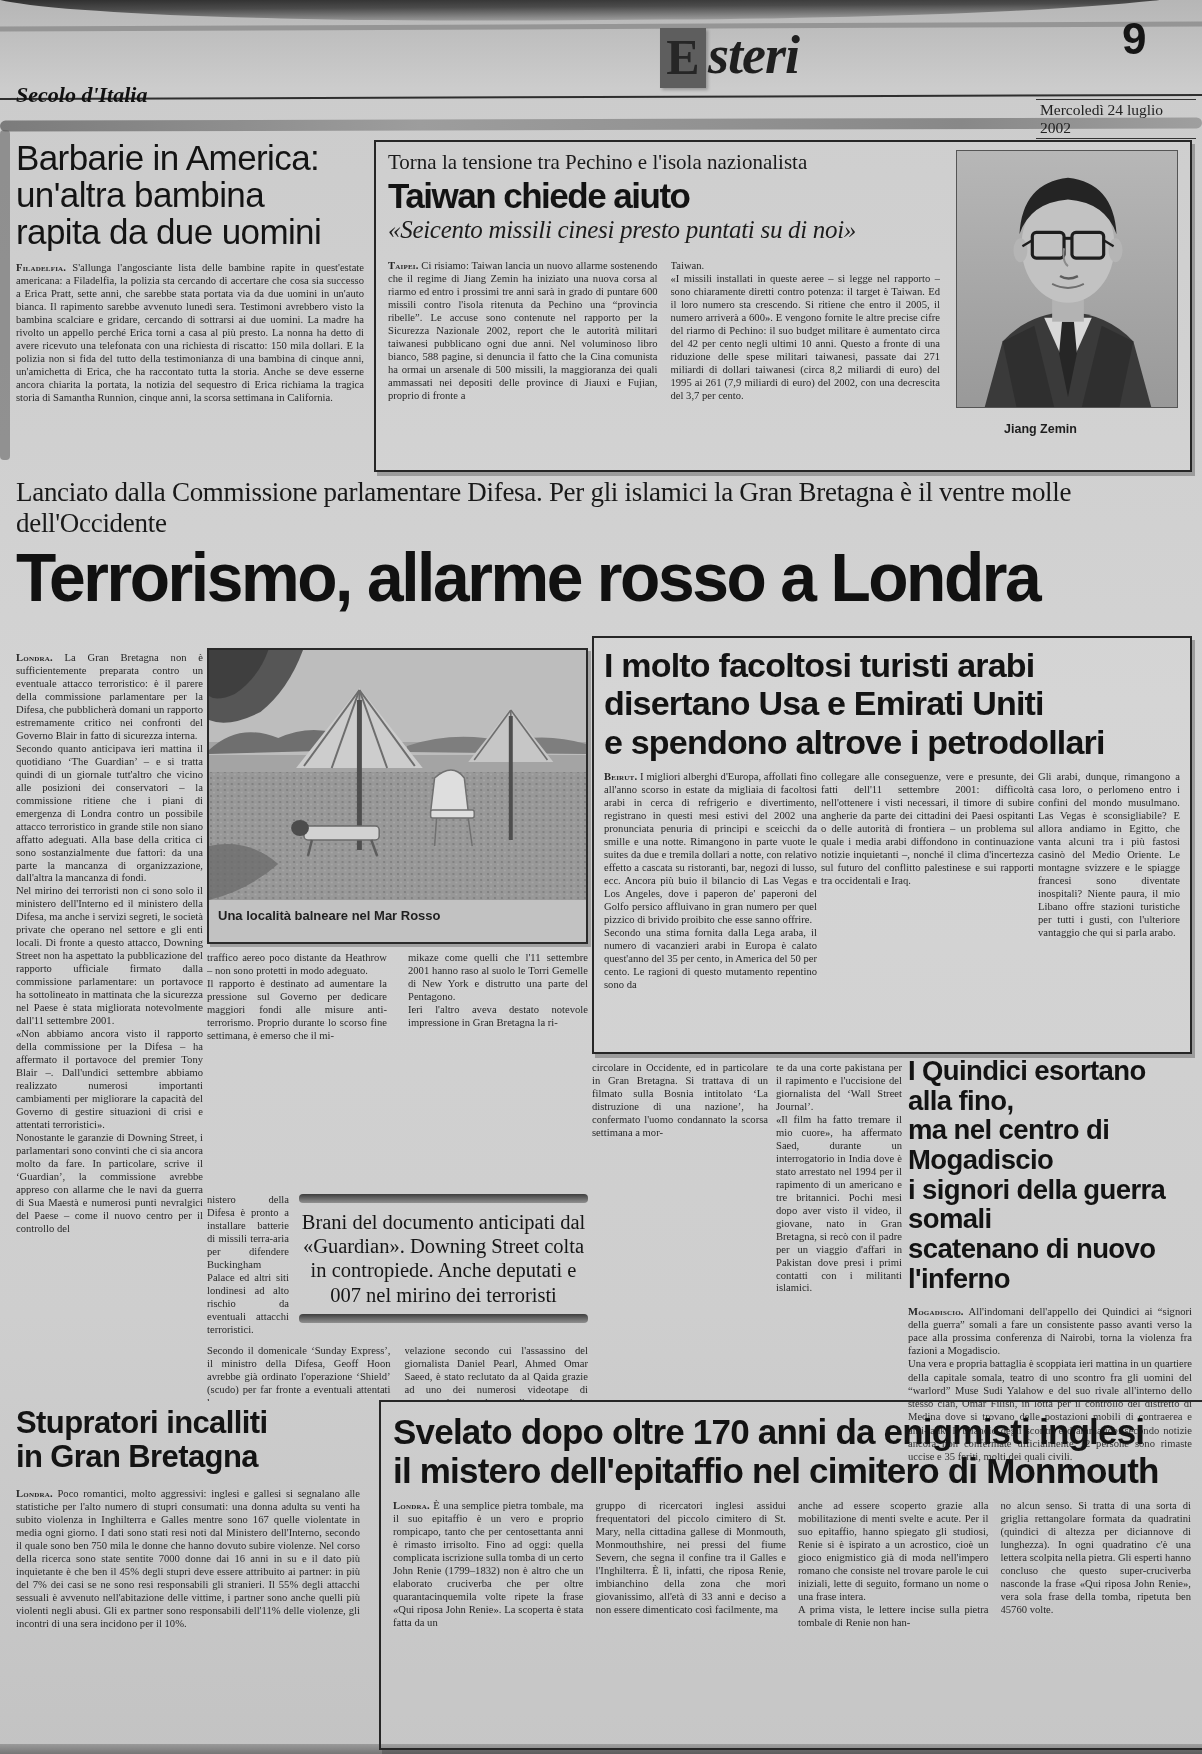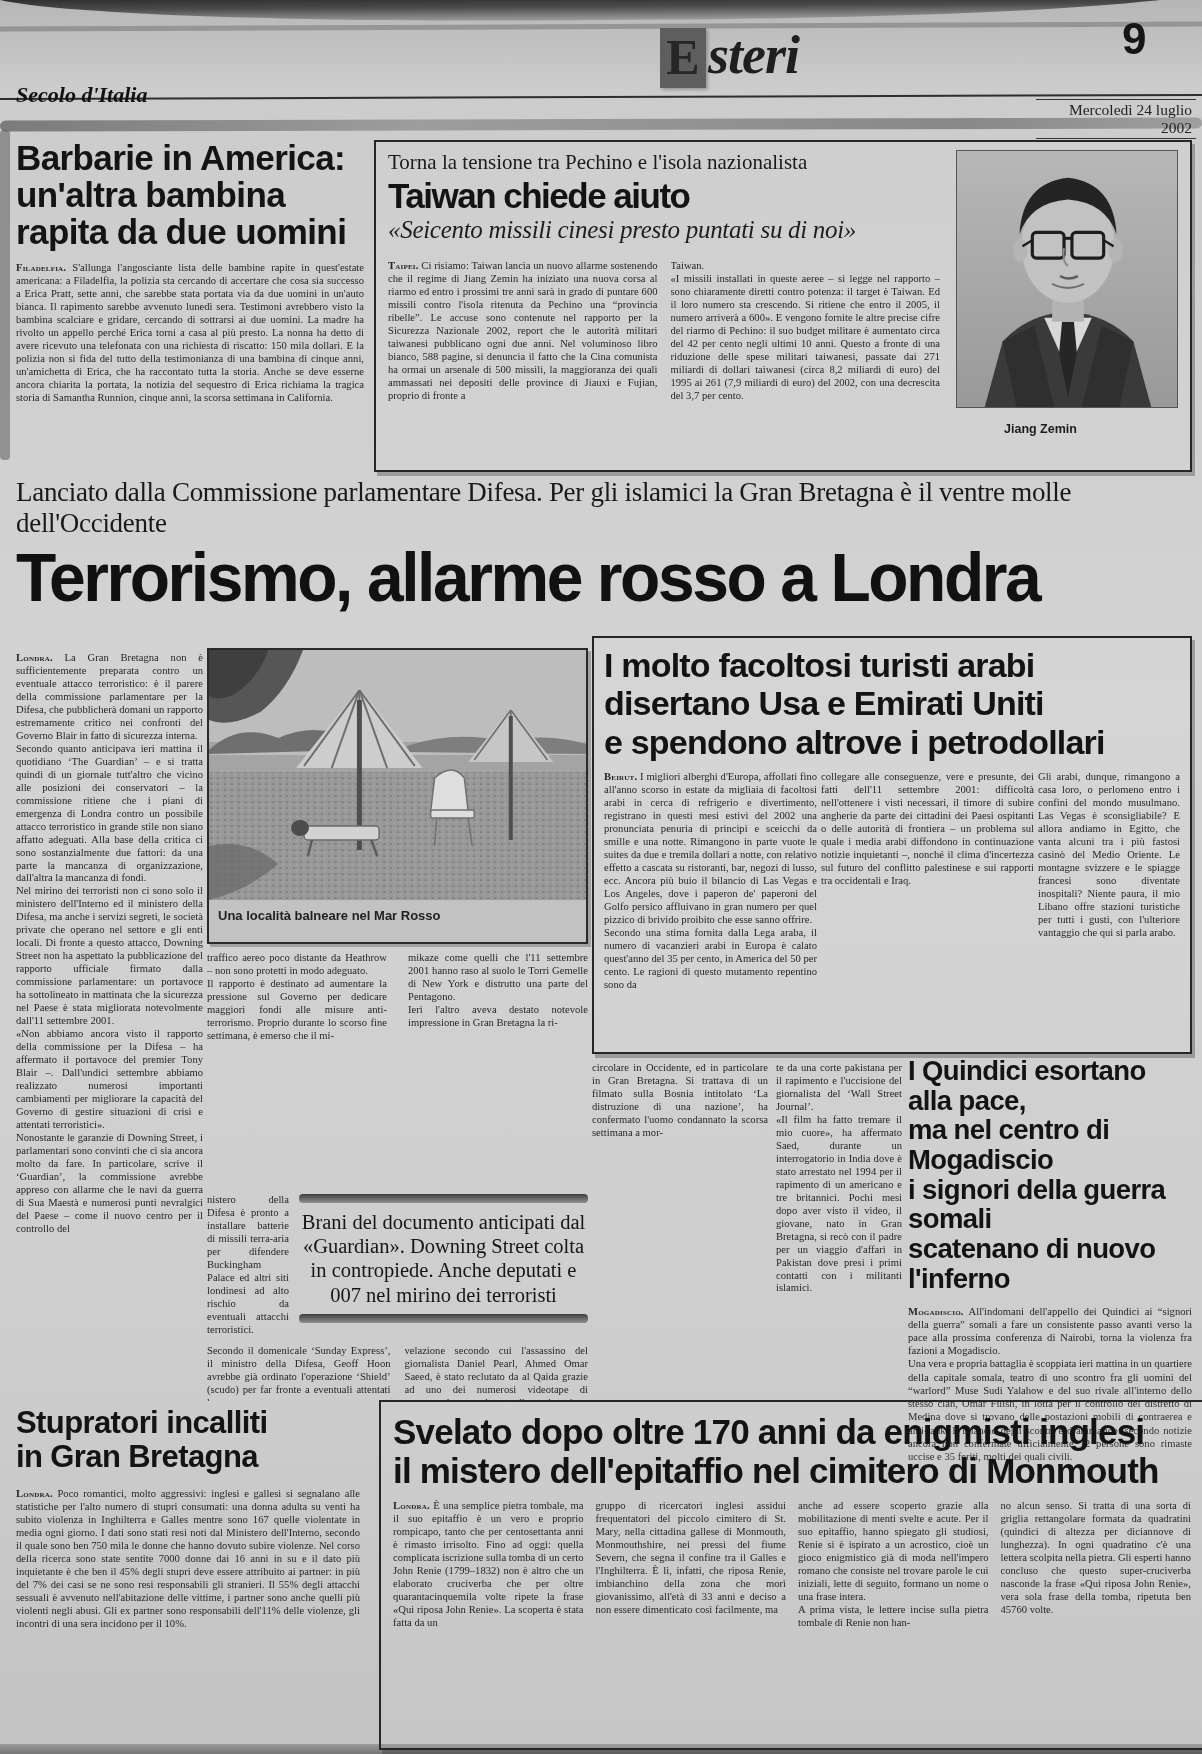--- a/index.html
+++ b/index.html
@@ -17,30 +17,30 @@
   .edge-left{position:absolute;left:0;top:130px;width:10px;height:330px;background:#5c5c5c;opacity:.55;border-radius:4px}
   .band-bottom{position:absolute;left:-10px;top:1744px;width:1222px;height:12px;background:linear-gradient(180deg,#9a9a9a,#6f6f6f)}
   
   .e-box{position:absolute;left:660px;top:28px;width:46px;height:60px;background:#5e5e5e;
          box-shadow:2px 2px 3px rgba(0,0,0,.25);text-align:center}
   .e-box span{font-family:"Liberation Serif",serif;font-weight:700;font-size:50px;line-height:58px;color:#262626}
   .section-rest{position:absolute;left:708px;top:24px;font-style:italic;font-weight:700;font-size:54px;color:#1f1f1f;letter-spacing:-1px}
   .pageno{position:absolute;left:1122px;top:14px;font-family:"Liberation Sans",sans-serif;font-weight:700;font-size:44px;color:#151515}
   .head-rule{position:absolute;left:0;top:96px;width:1202px;height:2px;background:#2e2e2e;transform:rotate(-.2deg)}
   .masthead{position:absolute;left:16px;top:82px;font-weight:700;font-style:italic;font-size:22px;color:#111}
-  .datebox{position:absolute;left:1036px;top:99px;width:160px;padding:1px 4px;text-align:right;
+  .datebox{position:absolute;left:1036px;top:99px;width:160px;padding:1px 4px;text-align:left;
            font-size:15.5px;color:#222;border-top:1.5px solid #333;border-bottom:1.5px solid #333}
   .hl .ln{display:block}
   .body,.coltext{font-size:10.6px;line-height:1.225;text-align:justify;color:#262626}
   .bt{white-space:pre-line}
   .dl{font-weight:700;font-variant:small-caps;letter-spacing:.2px}
   .boxed{border:2px solid #262626;box-shadow:3px 4px 0 rgba(45,45,45,.32);background:rgba(255,255,255,.05)}
   
   .barbarie{position:absolute;left:16px;top:140px;width:348px}
-  .barbarie h1{font-family:"Liberation Sans",sans-serif;font-weight:700;font-size:35px;line-height:1.05;letter-spacing:-.6px;color:#141414}
+  .barbarie h1{font-family:"Liberation Sans",sans-serif;font-weight:400;font-size:35px;line-height:1.05;letter-spacing:-.6px;color:#141414}
   .barbarie .body{margin-top:12px;height:160px;overflow:hidden}
   
   .taiwan{position:absolute;left:374px;top:140px;width:818px;height:332px;padding:8px 12px;display:flex;gap:16px}
   .taiwan-main{flex:1;min-width:0}
   .taiwan .kicker{font-size:21px;color:#1b1b1b}
   .taiwan h1{font-family:"Liberation Sans",sans-serif;font-weight:700;font-size:35px;line-height:1;letter-spacing:-1.5px;color:#131313;margin:3px 0 3px}
   .taiwan .subhead{font-style:italic;font-size:25px;letter-spacing:-.3px;color:#1d1d1d;margin-bottom:16px}
   .taiwan .cols{display:flex;gap:13px}
   .taiwan .coltext{width:50%;height:188px;overflow:hidden}
   .taiwan-photo{width:222px;display:flex;flex-direction:column}
@@ -262,21 +262,21 @@
       <p class="coltext c3"><span class="bt">Gli arabi, dunque, rimangono a casa loro, o perlomeno entro i confini del mondo musulmano. Las Vegas è sconsigliabile? E allora andiamo in Egitto, che vanta alcuni tra i più fastosi casinò del Medio Oriente. Le montagne svizzere e le spiagge francesi sono diventate inospitali? Niente paura, il mio Libano offre stazioni turistiche per tutti i gusti, con l'ulteriore vantaggio che qui si parla arabo.</span></p>
     </div>
   </article>
 
   <p class="colg coltext"><span class="bt">circolare in Occidente, ed in particolare in Gran Bretagna. Si trattava di un filmato sulla Bosnia intitolato ‘La distruzione di una nazione’, ha confermato l'uomo condannato la scorsa settimana a mor-</span></p>
   <p class="colh coltext"><span class="bt">te da una corte pakistana per il rapimento e l'uccisione del giornalista del ‘Wall Street Journal’.
 «Il film ha fatto tremare il mio cuore», ha affermato Saed, durante un interrogatorio in India dove è stato arrestato nel 1994 per il rapimento di un americano e tre britannici. Pochi mesi dopo aver visto il video, il giovane, nato in Gran Bretagna, si recò con il padre per un viaggio d'affari in Pakistan dove presi i primi contatti con i militanti islamici.</span></p>
 
   <article class="mog">
     <h1 class="hl">
-      <span class="ln">I Quindici esortano alla pace,</span>
+      <span class="ln">I Quindici esortano alla fino,</span>
       <span class="ln">ma nel centro di Mogadiscio</span>
       <span class="ln">i signori della guerra somali</span>
       <span class="ln">scatenano di nuovo l'inferno</span>
     </h1>
     <p class="body"><span class="dl">Mogadiscio.</span> <span class="bt">All'indomani dell'appello dei Quindici ai “signori della guerra” somali a fare un consistente passo avanti verso la pace alla prossima conferenza di Nairobi, torna la violenza fra fazioni a Mogadiscio.
 Una vera e propria battaglia è scoppiata ieri mattina in un quartiere della capitale somala, teatro di uno scontro fra gli uomini del “warlord” Muse Sudi Yalahow e del suo rivale all'interno dello stesso clan, Omar Filish, in lotta per il controllo del distretto di Medina dove si trovano delle postazioni mobili di contraerea e anti-tank. Il bilancio degli scontri è drammatico: secondo notizie ancora non confermate ufficialmente 12 persone sono rimaste uccise e 35 feriti, molti dei quali civili.</span></p>
   </article>
 
   <article class="stup">
     <h1 class="hl">

